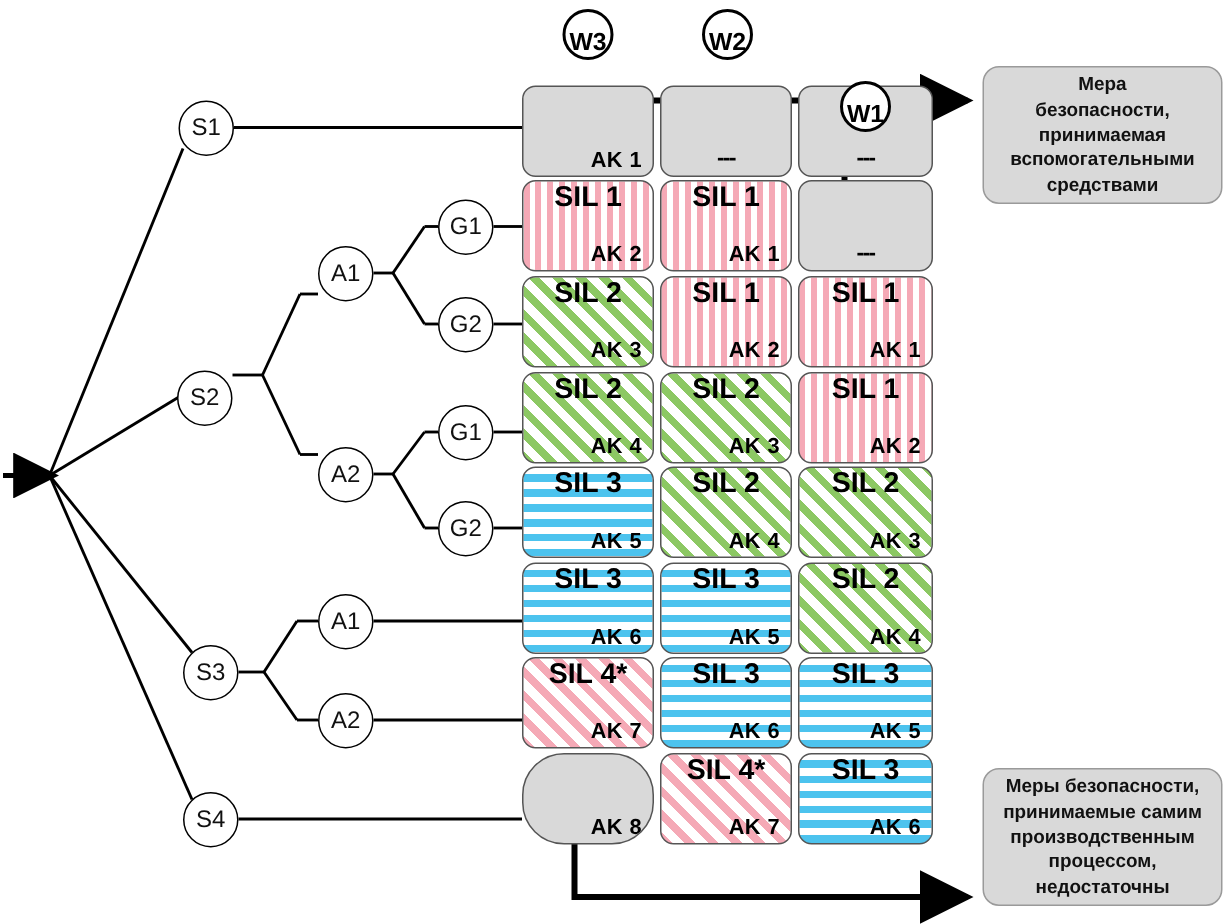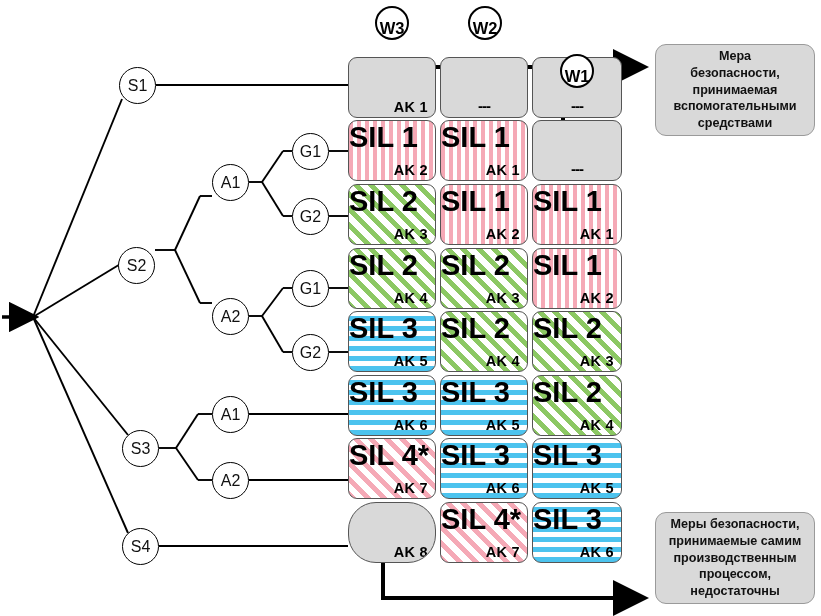--- a/index.html
+++ b/index.html
@@ -12,22 +12,22 @@
     position:absolute;
     border:1.4px solid #555;
     border-radius:9px;
     box-sizing:border-box;
     overflow:hidden;
     padding-left:44px;
   }
   .cell .sil{
     position:absolute;
     left:0;right:0;top:1px;
-    text-align:left;
-    font-size:29px;
+    text-align:center;
+    font-size:19px;
     font-weight:bold;
     color:#000;
     letter-spacing:0px;
     line-height:1.05;
   }
   .cell .ak{
     position:absolute;
     right:7px;bottom:2px;
     font-size:14.5px;
     font-weight:bold;

